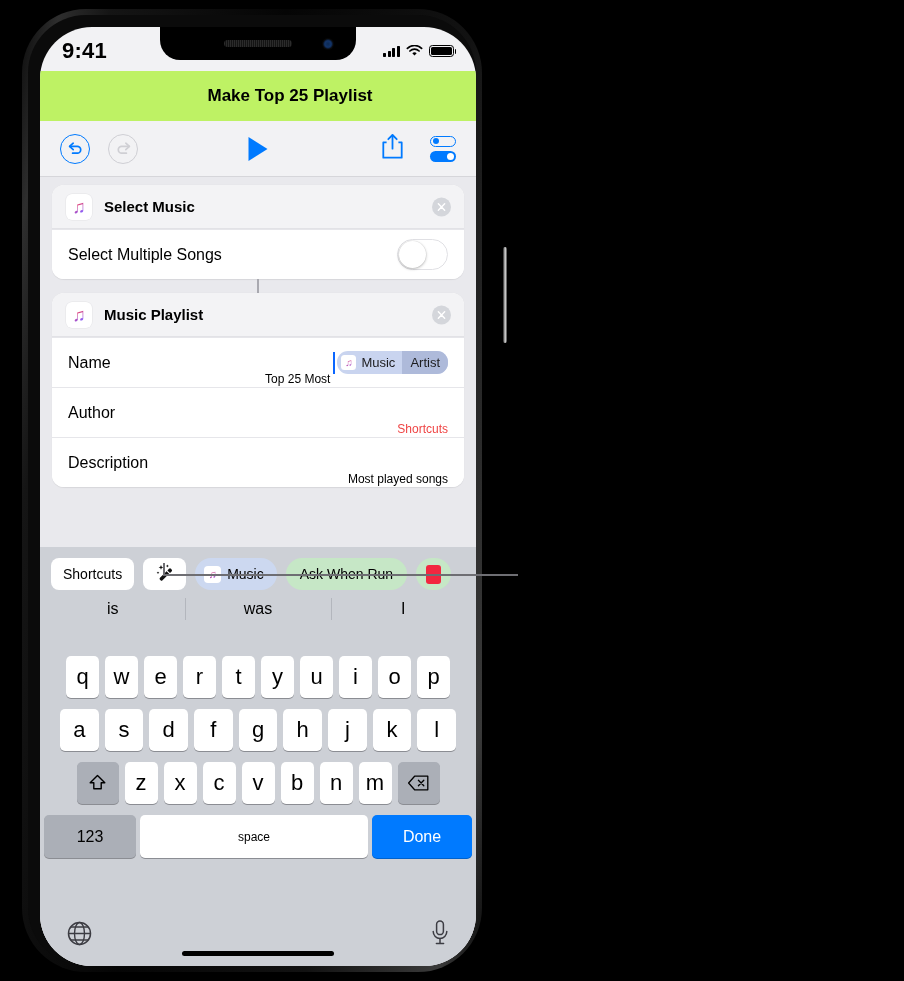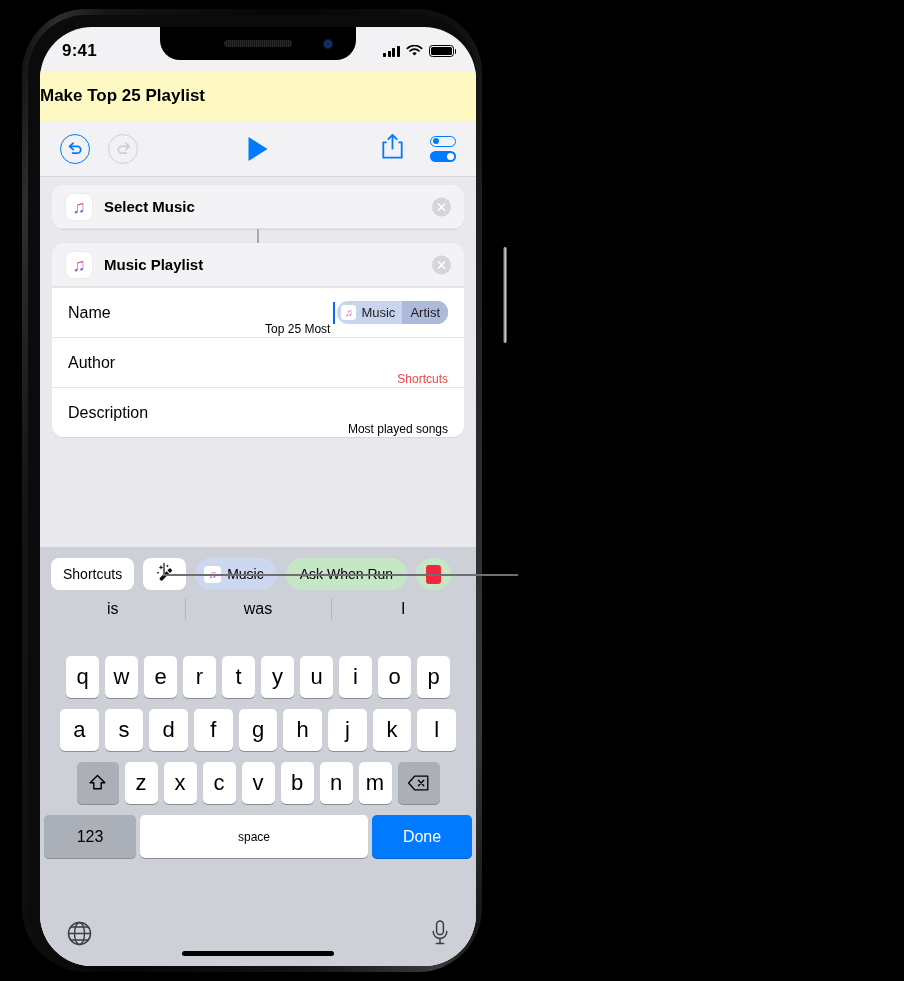--- a/index.html
+++ b/index.html
@@ -60,39 +60,39 @@
     width: 12px; height: 12px; border-radius: 50%;
     background: radial-gradient(circle at 50% 50%,#0d2a52 0%,#13356b 38%,#070707 62%);
   }
 
   
   .statusbar {
     position: absolute; top: 0; left: 0; width: 436px; height: 44px;
     display: flex; align-items: center; justify-content: space-between;
     padding: 0 22px; z-index: 30;
   }
-  .status-time { font-size: 17px; font-weight: 700; color: #000; letter-spacing: .2px; padding-top:4px;}
+  .status-time { font-size: 22px; font-weight: 700; color: #000; letter-spacing: .2px; padding-top:4px;}
   .status-right { display: flex; align-items: center; gap: 6px; padding-top:4px;}
   .signal { display: flex; align-items: flex-end; gap: 1.6px; height: 11px; }
   .signal i { width: 3px; background: #000; border-radius: .7px; display:block; }
   .signal i:nth-child(1){height:4px}.signal i:nth-child(2){height:6px}
   .signal i:nth-child(3){height:8.5px}.signal i:nth-child(4){height:11px}
   .battery {
     width: 25px; height: 12px; border: 1.3px solid #000; border-radius: 3.4px;
     position: relative; padding: 1.4px;
   }
   .battery::after{content:"";position:absolute;right:-3.4px;top:3.4px;width:1.8px;height:4.4px;
     background:#000;border-radius:0 1.4px 1.4px 0;}
   .battery b{display:block;height:100%;width:100%;background:#000;border-radius:1.6px;}
 
   
   .navbar {
     position: absolute; top: 44px; left: 0; width: 500px; height: 50px;
-    display: flex; align-items: center; justify-content: flex-start;
-    background: #fef9c3;
+    display: flex; align-items: center; justify-content: center;
+    background: #bef264;
   }
   .nav-title { font-size: 17px; font-weight: 700; color: #000; }
   .nav-done {
     position: absolute; right: 18px; top: 50%; transform: translateY(-50%);
     font-size: 17px; font-weight: 700; color: #007aff;
   }
 
   
   .toolbar {
     position: absolute; top: 94px; left: 0; width: 436px; height: 56px;
@@ -342,20 +342,24 @@
             <div class="card-head">
               <div class="app-ic">
                 <span>♫</span>
               </div>
               <div class="card-title">Select Music</div>
               <div class="x-btn">
                 <svg viewBox="0 0 10 10">
                   <path d="M1.5 1.5l7 7M8.5 1.5l-7 7" stroke="#fff" stroke-width="1.6" stroke-linecap="round"></path>
                 </svg>
               </div>
+            </div>
+            <div class="row">
+              <div class="row-label">Select Multiple Songs</div>
+              <div class="toggle-off"></div>
             </div>
           </div>
 
           <div class="connector"></div>
 
           <div class="card">
             <div class="card-head">
               <div class="app-ic">
                 <span>♫</span>
               </div>

